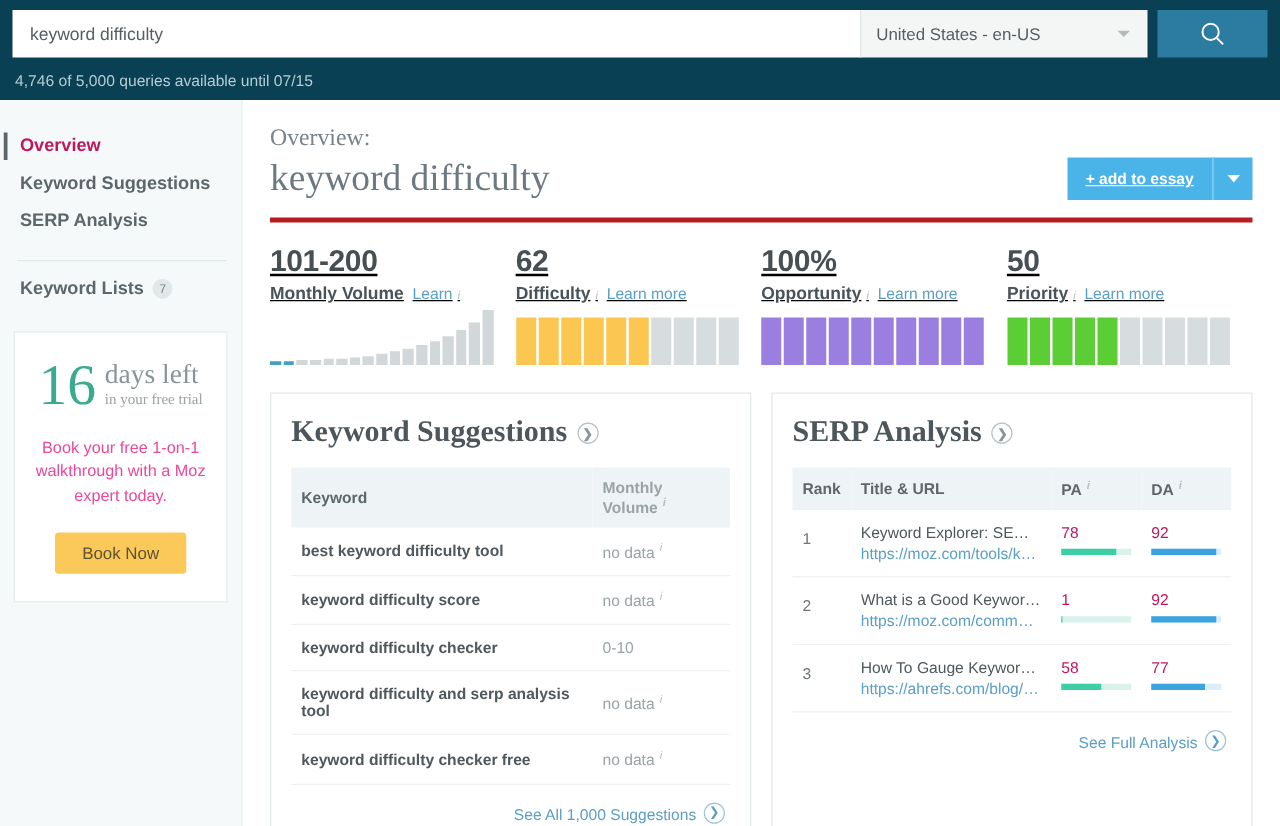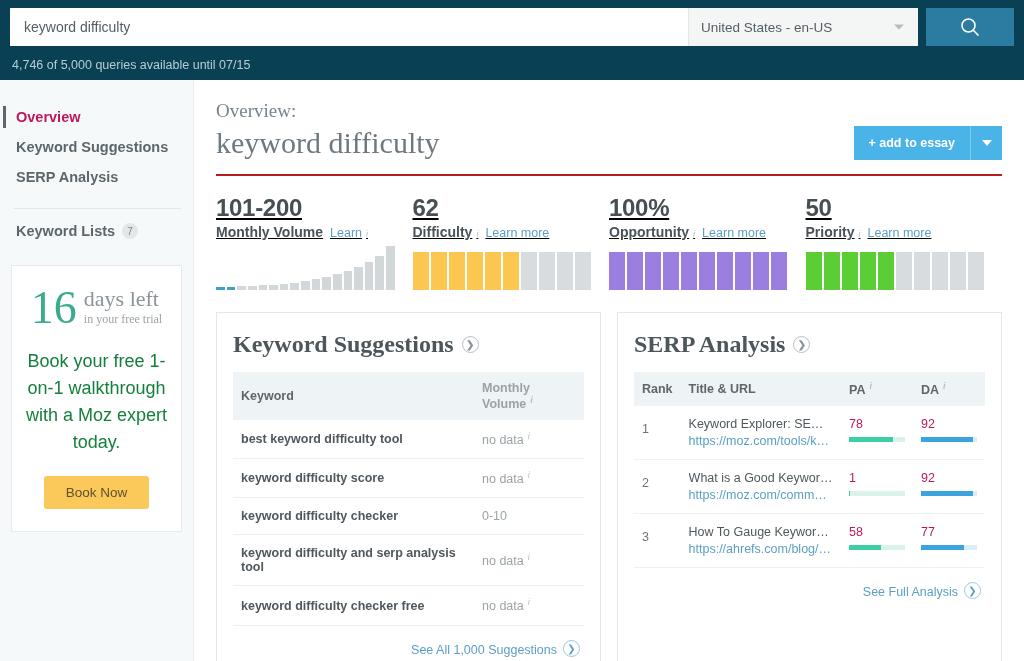--- a/index.html
+++ b/index.html
@@ -118,55 +118,55 @@
   .trial-right { text-align: left; margin-left: 7px; padding-top: 2px; }
   .trial-days {
     font-family: "Liberation Serif", serif;
     font-size: 22px; color: #8a9499; line-height: 1;
   }
   .trial-sub {
     font-family: "Liberation Serif", serif;
     font-size: 12px; color: #9aa3a7; margin-top: 2px;
   }
   .trial-text {
-    font-size: 18px; color: #15803d; line-height: 1.5;
+    font-size: 13px; color: #ec4899; line-height: 1.5;
     margin-top: 18px;
   }
   .book-btn {
     margin-top: 20px;
     background: #fbc85a;
     border: none;
     color: #5d5230;
     font-family: "Liberation Sans", sans-serif;
     font-size: 13.5px;
     padding: 9px 22px;
     border-radius: 3px;
     cursor: pointer;
   }
 
   
   .main { flex: 1; padding: 20px 22px 0 22px; min-width: 0; }
-  .page-head { position: relative; padding-bottom: 14px; border-bottom: 2px solid #b91c1c; }
+  .page-head { position: relative; padding-bottom: 14px; border-bottom: 4px solid #b91c1c; }
   .eyebrow {
     font-family: "Liberation Serif", serif;
     font-size: 19px; color: #78838a; font-weight: normal;
   }
   .page-title {
     font-family: "Liberation Serif", serif;
     font-size: 30px; color: #6d7980; font-weight: normal;
     margin-top: 4px;
   }
   .add-group {
     position: absolute; right: 0; top: 26px;
     display: flex; height: 34px;
   }
   .add-btn {
     background: #4ab3e8; border: none; color: #fff;
     font-size: 12.5px; font-weight: bold;
-    padding: 0 15px; cursor: pointer;
+    padding: 0 15px; cursor: pointer; text-decoration: underline;
   }
   .add-caret {
     background: #4ab3e8; border: none;
     border-left: 1px solid #7ecbf0;
     width: 32px; cursor: pointer;
     display: flex; align-items: center; justify-content: center;
   }
   .caret-white {
     width: 0; height: 0;
     border-left: 5px solid transparent;

